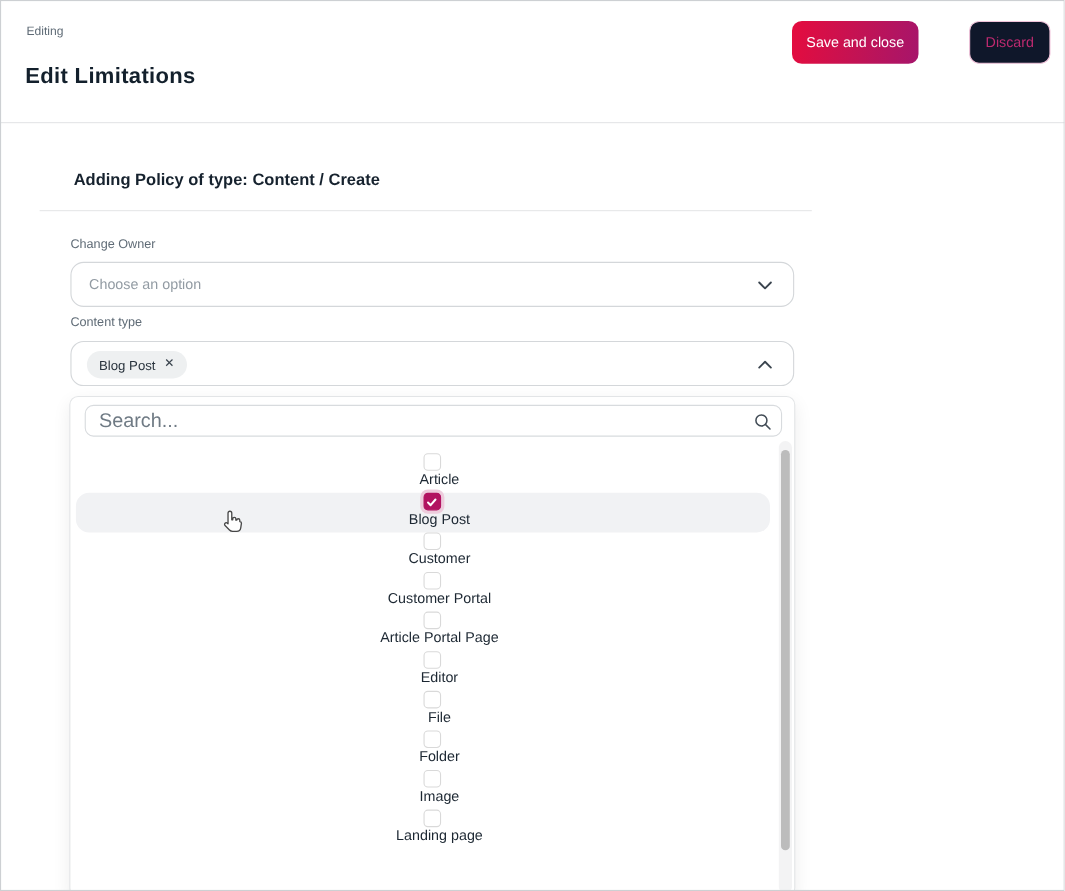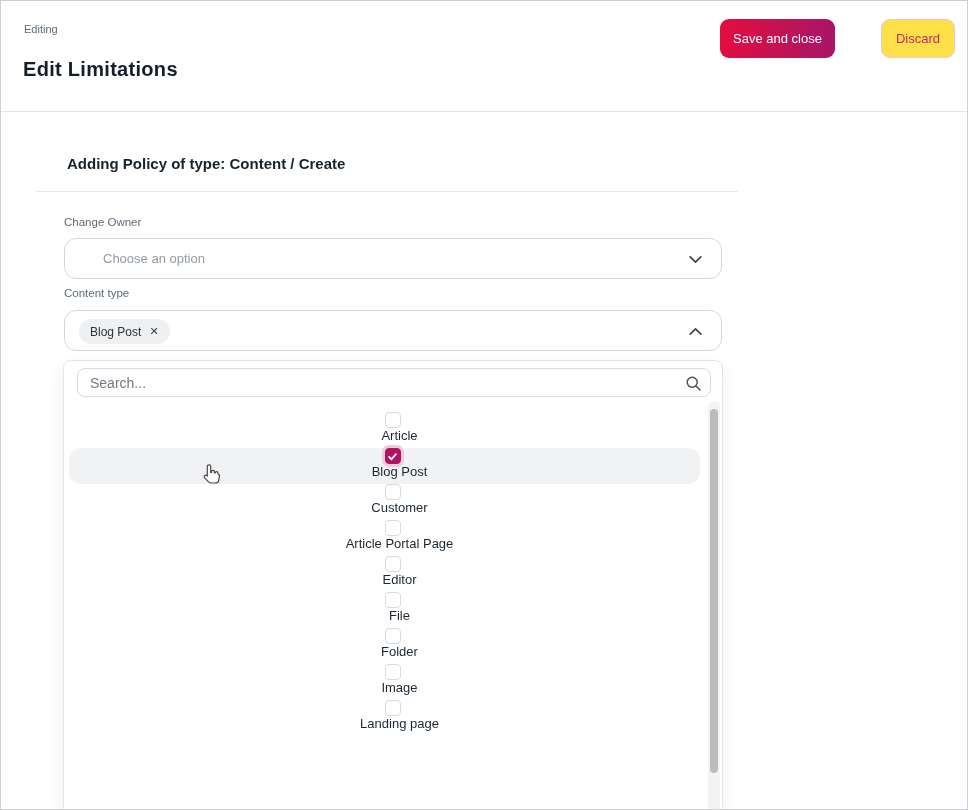--- a/index.html
+++ b/index.html
@@ -8,46 +8,46 @@
   .page::after { content:""; position:absolute; inset:0; border:1px solid #cdd0d3; pointer-events:none; z-index:60; }
 
   
   .header { position:absolute; top:0; left:0; width:968px; height:112px; background:#fff; border-bottom:1px solid #e4e5e7; }
   .breadcrumb { position:absolute; left:24px; top:23px; font-size:11px; color:#5f6b76; }
   .page-title { position:absolute; left:23px; top:58px; font-size:20px; font-weight:800; color:#13202c; letter-spacing:.3px; }
   .btn { font-family:inherit; font-size:13px; cursor:pointer; }
   .btn-save { position:absolute; left:720px; top:19px; width:115px; height:39px; border:none; border-radius:9px;
               background:linear-gradient(100deg,#e50c3e 0%,#c11355 55%,#a6156b 100%); color:#fff; }
   .btn-discard { position:absolute; left:881px; top:19px; width:74px; height:39px; border:1px solid #f0c3da;
-                 border-radius:9px; background:#fde047; color:#bc2a6f; }
+                 border-radius:9px; background:#0f172a; color:#bc2a6f; }
 
   
   .section-title { position:absolute; left:40px; top:155px; font-size:15px; font-weight:700; color:#16222e;margin-left:27px; }
   .section-divider { position:absolute; left:36px; top:191px; width:702px; height:1px; background:#e6e7e8; }
 
   .field-label { position:absolute; font-size:11.5px; color:#5f6b76; }
   .lbl-owner { left:64px; top:216px; }
   .lbl-ctype { left:64px; top:287px; }
 
   .select-box { position:absolute; left:64px; width:658px; height:41px; border:1px solid #d4d7da; border-radius:12px; background:#fff; cursor:pointer; }
   .sel-owner { top:238px; }
   .sel-ctype { top:310px; }
-  .select-placeholder { position:absolute; left:38px; top:12px; font-size:13px; color:#929ba3; }
+  .select-placeholder { position:absolute; left:16px; top:12px; font-size:13px; color:#929ba3; }
   .chevron { position:absolute; right:17px; top:12px; width:17px; height:17px; }
 
   .chip { position:absolute; left:14px; top:8px; height:25px; background:#eef0f1; border-radius:13px;
           display:flex; align-items:center; padding:0 11px; gap:8px; font-size:12px; color:#2a343e; }
   .chip-x { font-size:11px; color:#3a444e; cursor:pointer; line-height:1; }
 
   
   .dropdown-panel { position:absolute; left:63px; top:360px; width:660px; height:455px; background:#fff;
                     border:1px solid #e3e5e7; border-radius:8px; box-shadow:0 6px 16px rgba(0,0,0,.07); z-index:10; }
   .search-wrap { position:absolute; left:13px; top:7px; width:634px; height:29px; border:1px solid #d8dbde; border-radius:8px; background:#fff; }
   .search-input { width:100%; height:100%; border:none; outline:none; border-radius:8px; padding:0 34px 0 12px;
-                  font-size:14px; color:#333; font-family:inherit; background:transparent; }
+                  font-size:18px; color:#333; font-family:inherit; background:transparent; }
   .search-input::placeholder { color:#6f7a84; }
   .search-icon { position:absolute; right:8px; top:6px; width:17px; height:17px; }
 
   .options-list { position:absolute; left:0; top:51px; width:644px; }
   .option-row { height:36px; margin:0 8px 0 5px; width:631px; border-radius:12px; display:flex; align-items:center; padding-left:16px; cursor:pointer;flex-direction:column; }
   .option-row.highlighted { background:#f1f2f4; }
   .checkbox { width:16px; height:16px; min-width:16px; border:1px solid #d9d9d9; border-radius:4px; background:#fff;
               display:flex; align-items:center; justify-content:center; }
   .option-row.checked .checkbox { background:#b21361; border-color:#b21361; box-shadow:0 0 0 3px #edccdc; }
   .check-icon { display:none; width:11px; height:11px; }
@@ -119,20 +119,26 @@
     <span class="option-label">Blog Post</span>
   </div>
 
   <div class="option-row">
     <span class="checkbox">
       
     </span>
     <span class="option-label">Customer</span>
   </div>
 
+  <div class="option-row">
+    <span class="checkbox">
+      
+    </span>
+    <span class="option-label">Customer Portal</span>
+  </div>
 
   <div class="option-row">
     <span class="checkbox">
       
     </span>
     <span class="option-label">Article Portal Page</span>
   </div>
 
   <div class="option-row">
     <span class="checkbox">

